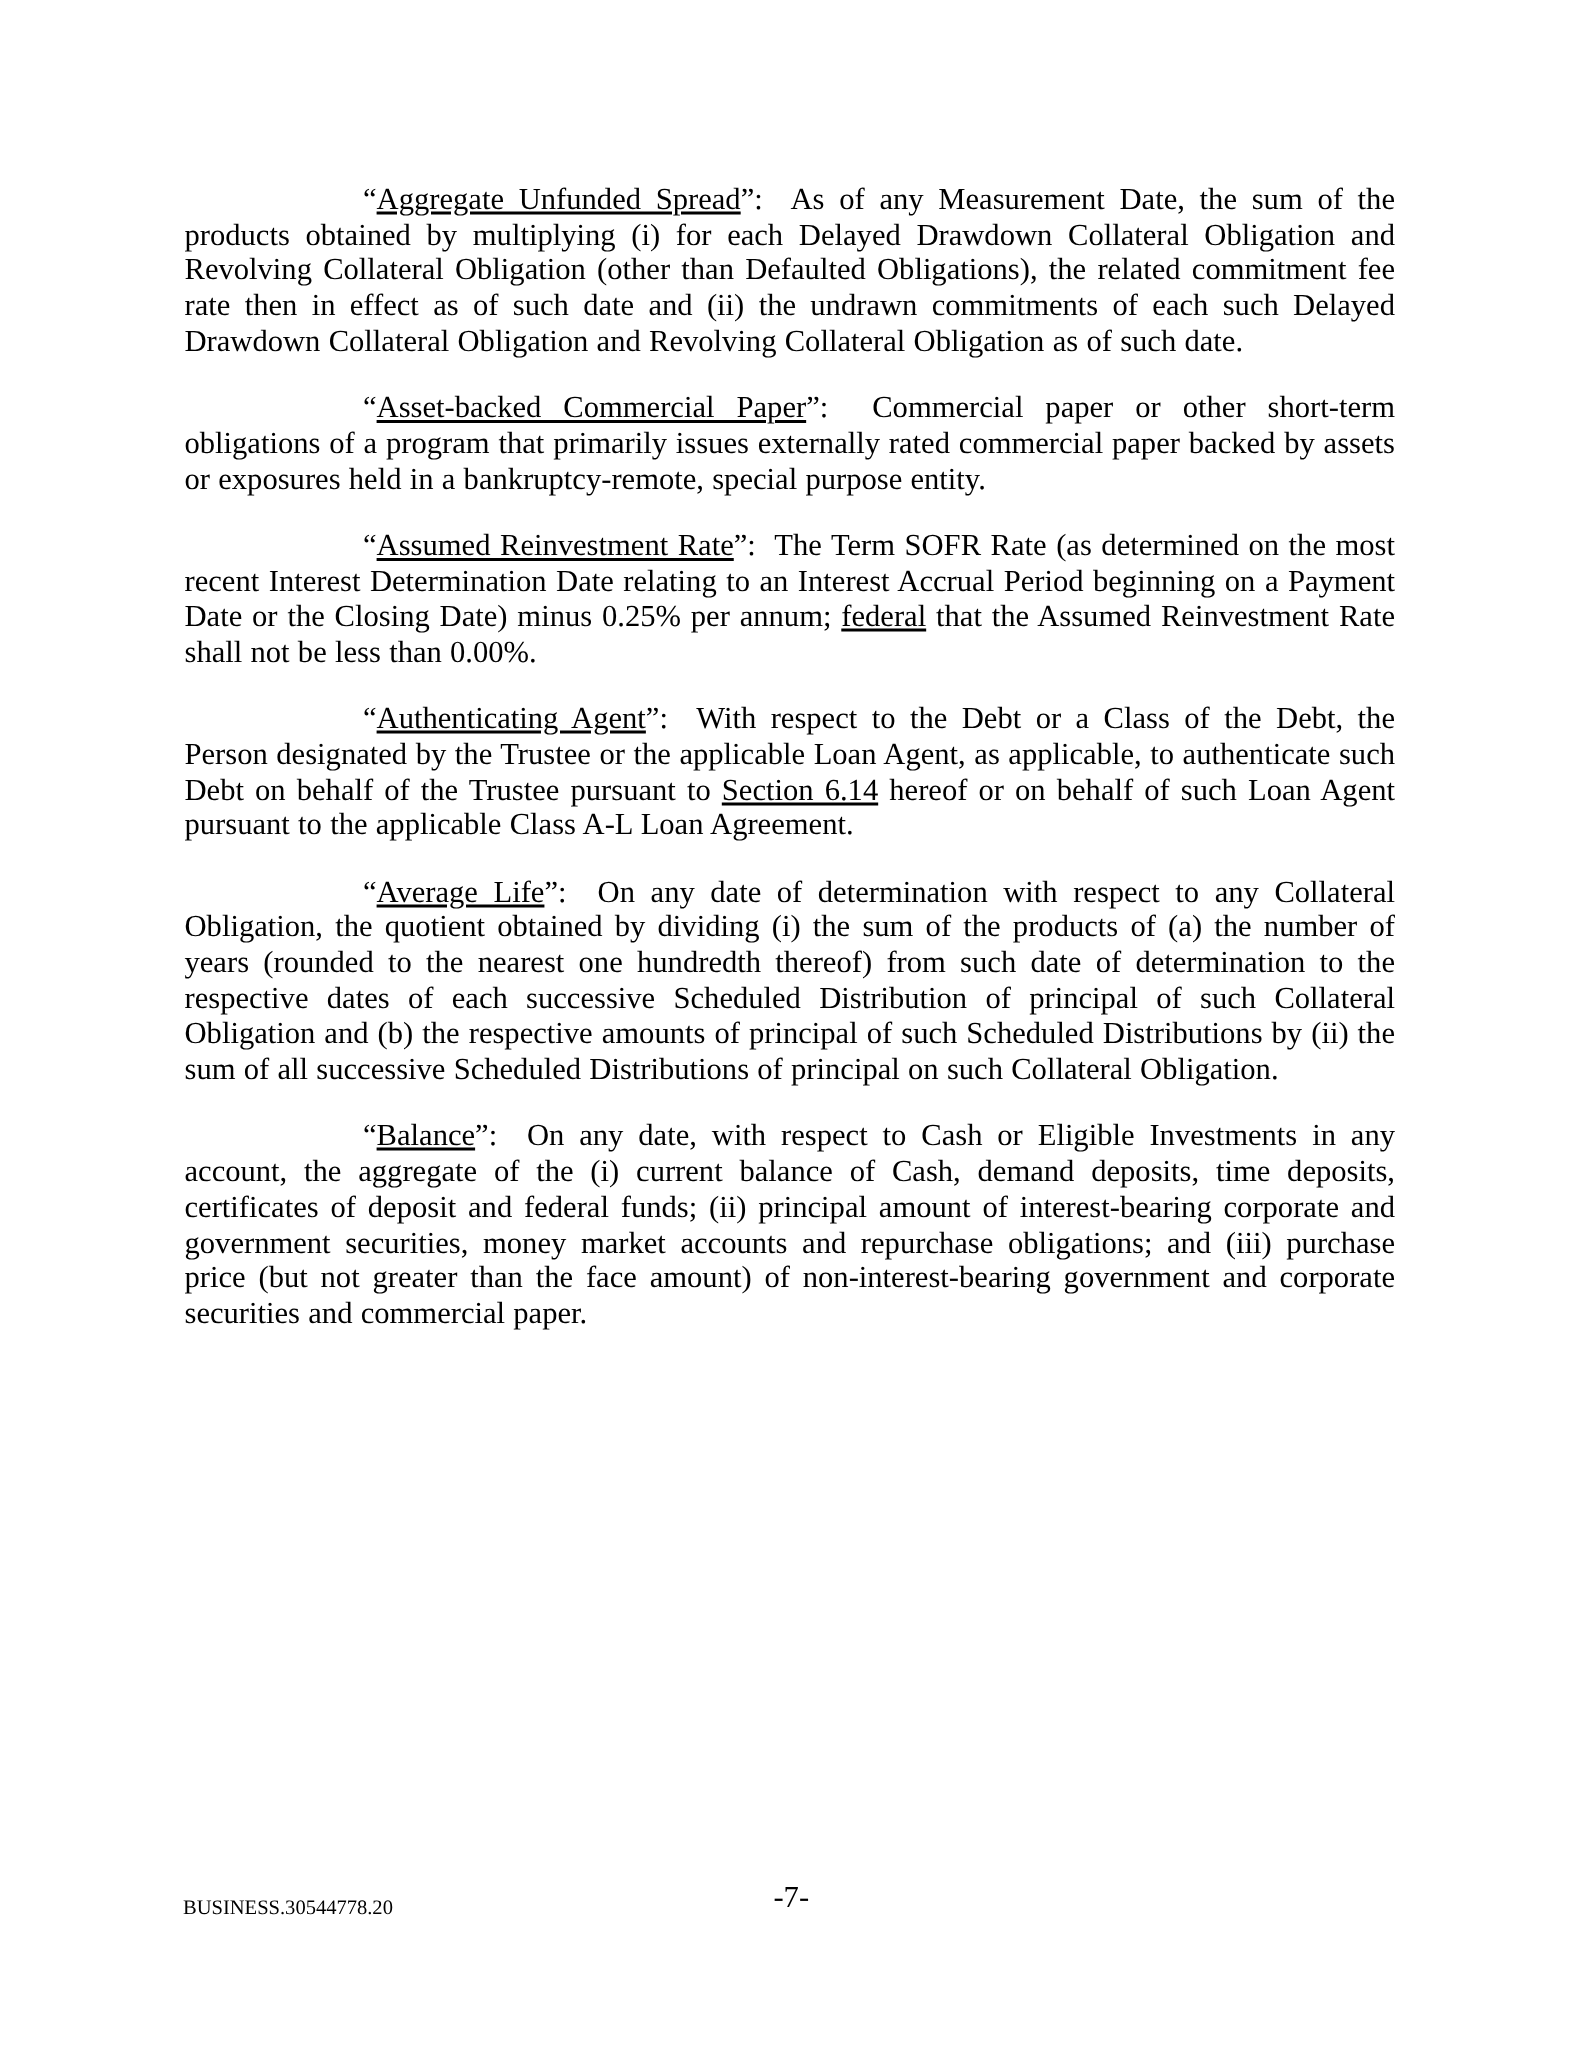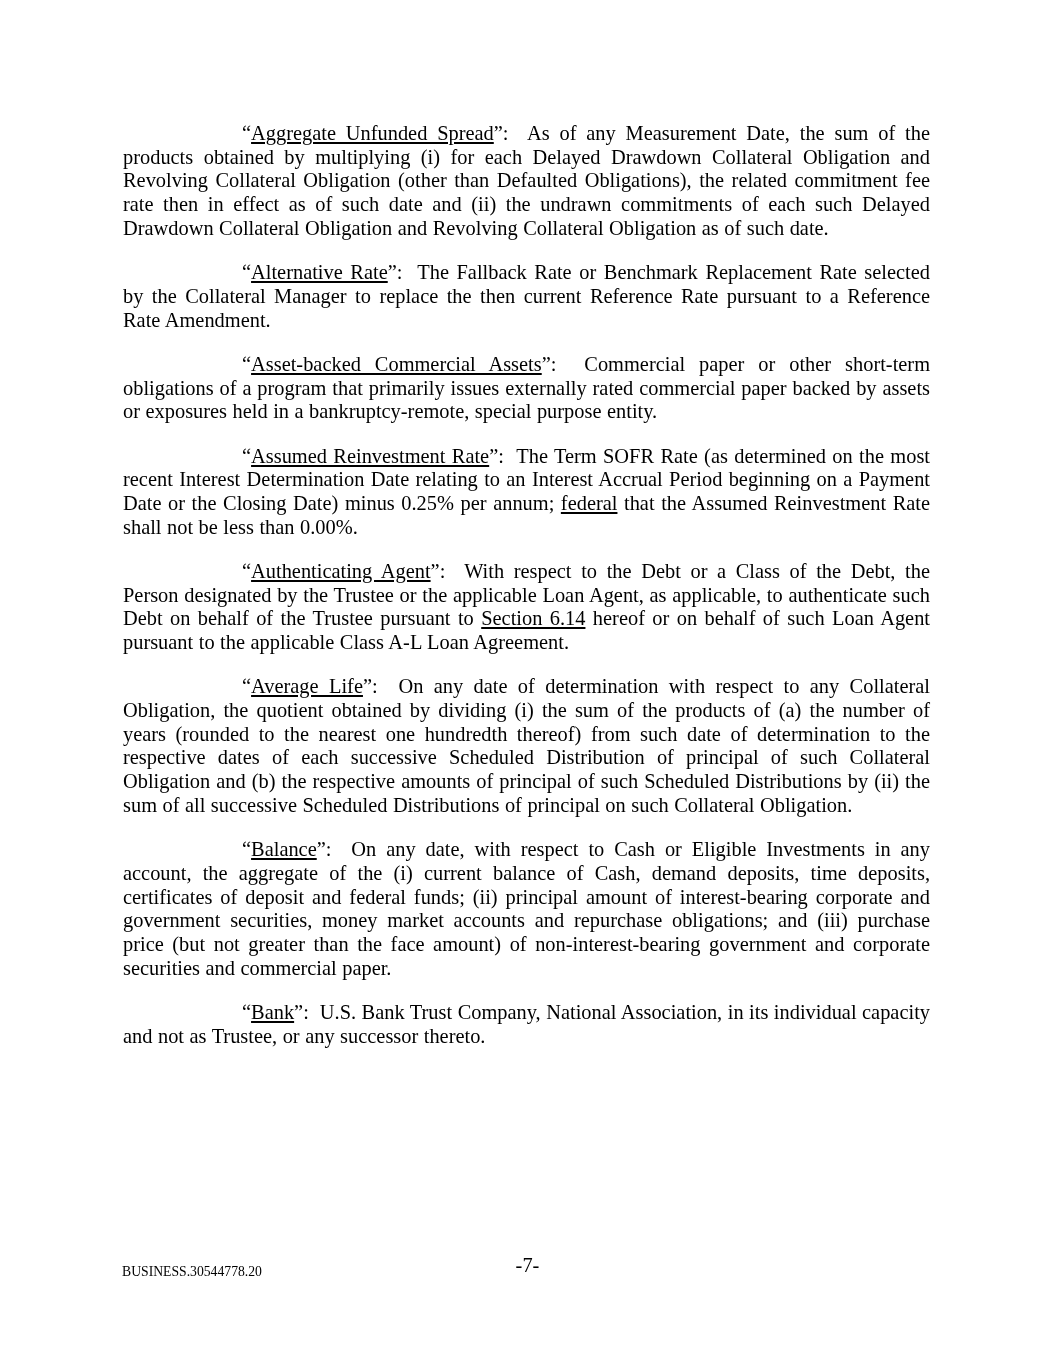--- a/index.html
+++ b/index.html
@@ -51,25 +51,23 @@
     font-size: 13.7px;
     line-height: 16px;
   }
 </style>
 </head>
 <body>
 
 <main class="page">
   <section class="content">
       <p><span>“</span><span class="u">Aggregate Unfunded Spread</span><span>”:&nbsp; As of any Measurement Date, the sum of the products obtained by multiplying (i)&nbsp;for each Delayed Drawdown Collateral Obligation and Revolving Collateral Obligation (other than Defaulted Obligations), the related commitment fee rate then in effect as of such date and (ii)&nbsp;the undrawn commitments of each such Delayed Drawdown Collateral Obligation and Revolving Collateral Obligation as of such date.</span></p>
-      <p><span>“</span><span class="u">Alternative Rate</span><span>”:&nbsp; The Fallback Rate or Benchmark Replacement Rate selected by the Collateral Manager to replace the then current Reference Rate pursuant to a Reference Rate Amendment.</span></p>
-      <p><span>“</span><span class="u">Asset-backed Commercial Assets</span><span>”:&nbsp; Commercial paper or other short-term obligations of a program that primarily issues externally rated commercial paper backed by assets or exposures held in a bankruptcy-remote, special purpose entity.</span></p>
+      <p><span>“</span><span class="u">Asset-backed Commercial Paper</span><span>”:&nbsp; Commercial paper or other short-term obligations of a program that primarily issues externally rated commercial paper backed by assets or exposures held in a bankruptcy-remote, special purpose entity.</span></p>
       <p><span>“</span><span class="u">Assumed Reinvestment Rate</span><span>”:&nbsp; The Term SOFR Rate (as determined on the most recent Interest Determination Date relating to an Interest Accrual Period beginning on a Payment Date or the Closing Date) minus 0.25% per annum; </span><span class="u">federal</span><span> that the Assumed Reinvestment Rate shall not be less than 0.00%.</span></p>
       <p><span>“</span><span class="u">Authenticating Agent</span><span>”:&nbsp; With respect to the Debt or a Class of the Debt, the Person designated by the Trustee or the applicable Loan Agent, as applicable, to authenticate such Debt on behalf of the Trustee pursuant to </span><span class="u">Section 6.14</span><span> hereof or on behalf of such Loan Agent pursuant to the applicable Class A-L Loan Agreement.</span></p>
       <p><span>“</span><span class="u">Average Life</span><span>”:&nbsp; On any date of determination with respect to any Collateral Obligation, the quotient obtained by dividing (i)&nbsp;the sum of the products of (a)&nbsp;the number of years (rounded to the nearest one hundredth thereof) from such date of determination to the respective dates of each successive Scheduled Distribution of principal of such Collateral Obligation and (b)&nbsp;the respective amounts of principal of such Scheduled Distributions by (ii)&nbsp;the sum of all successive Scheduled Distributions of principal on such Collateral Obligation.</span></p>
       <p><span>“</span><span class="u">Balance</span><span>”:&nbsp; On any date, with respect to Cash or Eligible Investments in any account, the aggregate of the (i)&nbsp;current balance of Cash, demand deposits, time deposits, certificates of deposit and federal funds; (ii)&nbsp;principal amount of interest-bearing corporate and government securities, money market accounts and repurchase obligations; and (iii)&nbsp;purchase price (but not greater than the face amount) of non-interest-bearing government and corporate securities and commercial paper.</span></p>
-      <p><span>“</span><span class="u">Bank</span><span>”:&nbsp; U.S. Bank Trust Company, National Association, in its individual capacity and not as Trustee, or any successor thereto.</span></p>
     </section>
 
   <div class="page-number">-7-</div>
 
   <div class="doc-id">BUSINESS.30544778.20</div>
 </main>
 
 </body></html>

